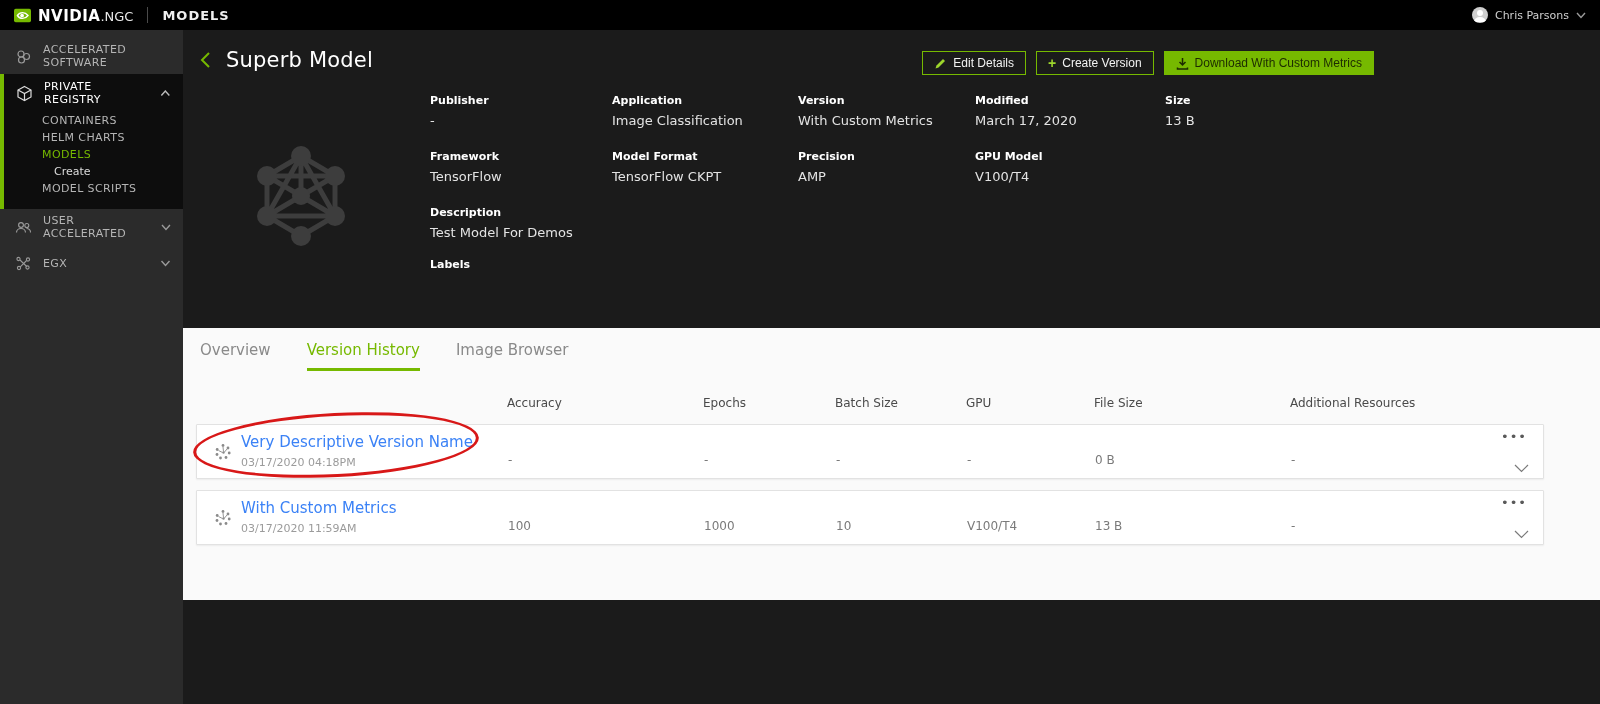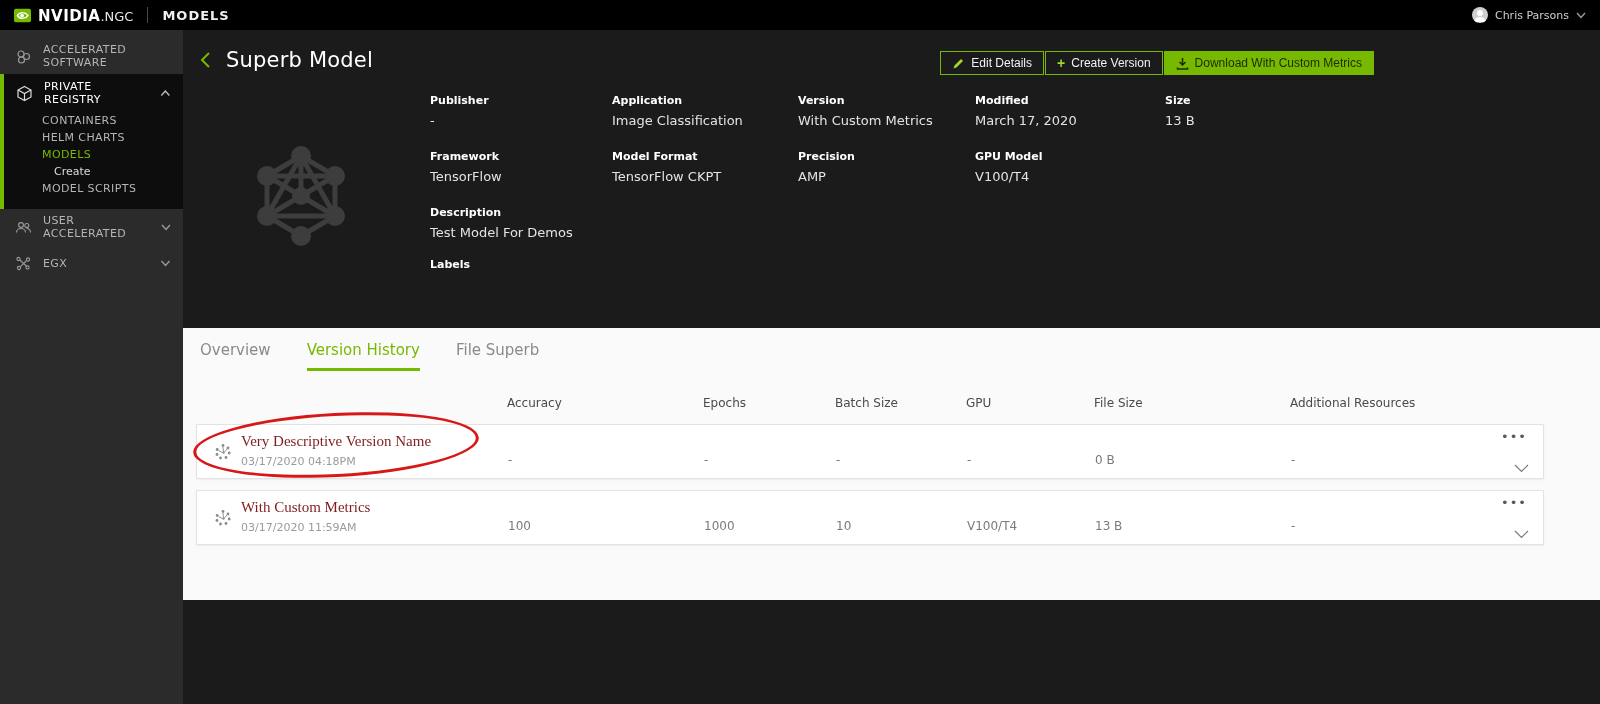--- a/index.html
+++ b/index.html
@@ -32,21 +32,21 @@
   .subitem.active { color:#76b900; }
   .subsubitem { height:17px; display:flex; align-items:center; padding-left:50px; color:#dcdcdc;
                 font-size:11px; cursor:pointer; }
   .icon16 { width:17px; height:17px; flex:0 0 17px; }
 
   
   .main-head { position:absolute; left:183px; top:30px; width:1238px; height:298px; background:#1b1b1b; }
   .page-title-row { position:absolute; left:17px; top:18px; display:flex; align-items:center; gap:12px; }
   .back-btn { width:14px; height:22px; display:flex; align-items:center; cursor:pointer; }
   .page-title { color:#fff; font-size:21px; font-weight:500; letter-spacing:.2px; }
-  .head-actions { position:absolute; right:47px; top:21px; display:flex; gap:1px; }
+  .head-actions { position:absolute; right:47px; top:21px; display:flex; gap:10px; }
   .btn { height:24px; display:inline-flex; align-items:center; gap:6px; padding:0 11px;
          font-size:12px; border:1px solid #76b900; cursor:pointer; background:transparent; color:#f2f2f2; }
   .btn .plus { color:#9ed62c; font-size:14px; font-weight:bold; line-height:1; }
   .btn.filled { background:#76b900; color:#1d2b00; font-weight:500; }
 
   .model-icon { position:absolute; left:62px; top:110px; width:112px; height:112px; }
 
   .meta-grid { position:absolute; left:247px; top:64px; right:30px;
                display:grid; grid-template-columns:182px 186px 177px 190px 1fr; }
   .meta-cell { min-height:56px; }
@@ -62,21 +62,21 @@
 
   .row-grid { display:grid; grid-template-columns:311px 196px 132px 131px 128px 196px 196px 1fr; }
   .thead { position:absolute; left:13px; right:56px; top:68px; }
   .th { font-size:12px; color:#4a4a4a; }
 
   .card { position:absolute; left:13px; right:56px; height:55px; background:#fff;
           border:1px solid #e2e2e2; border-radius:1px; box-shadow:0 1px 2px rgba(0,0,0,.06); }
   .card1 { top:96px; } .card2 { top:162px; }
   .name-cell { position:relative; padding:8px 0 0 44px; }
   .ver-icon { position:absolute; left:17px; top:18px; width:18px; height:18px; }
-  .ver-name { font-size:15px; color:#7f1d1d;font-family:Liberation Serif, serif; }
+  .ver-name { font-size:15px; color:#3b82f6; }
   .ver-date { font-size:11px; color:#9b9b9b; margin-top:5px; }
   .val-cell { display:flex; align-items:flex-end; padding-bottom:11px; font-size:12px; color:#7a7a7a; }
   .actions-cell { position:relative; }
   .dots { position:absolute; top:4px; right:16px; color:#5a5a5a; font-size:13px; letter-spacing:1px; cursor:pointer; }
   .row-chevron { position:absolute; bottom:5px; right:14px; cursor:pointer; }
 
   .annotation-ellipse { position:absolute; left:10px; top:85px; width:286px; height:64px;
           border:3px solid #d81818; border-radius:50%; transform:rotate(-3deg); pointer-events:none; z-index:10; }
 </style>
 </head>
@@ -261,21 +261,21 @@
       <div class="meta-cell span-all">
           <div class="meta-label">Labels</div>
         </div>
     </div>
   </section>
 
   <section class="panel">
     <nav class="tabs">
       <span class="tab">Overview</span>
       <span class="tab active">Version History</span>
-      <span class="tab">File Superb</span>
+      <span class="tab">Image Browser</span>
     </nav>
 
     <div class="thead row-grid">
       <div class="th"></div>
       <div class="th">Accuracy</div>
       <div class="th">Epochs</div>
       <div class="th">Batch Size</div>
       <div class="th">GPU</div>
       <div class="th">File Size</div>
       <div class="th">Additional Resources</div>

